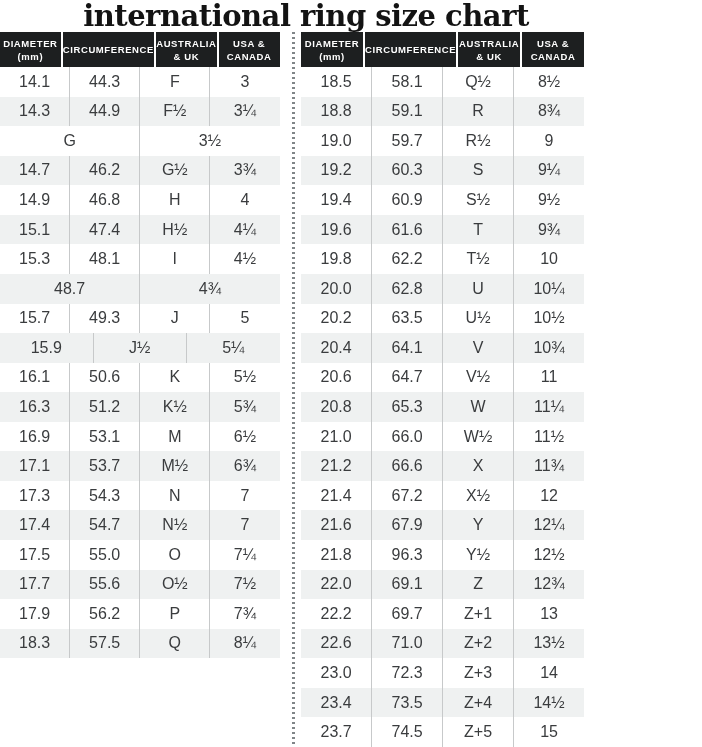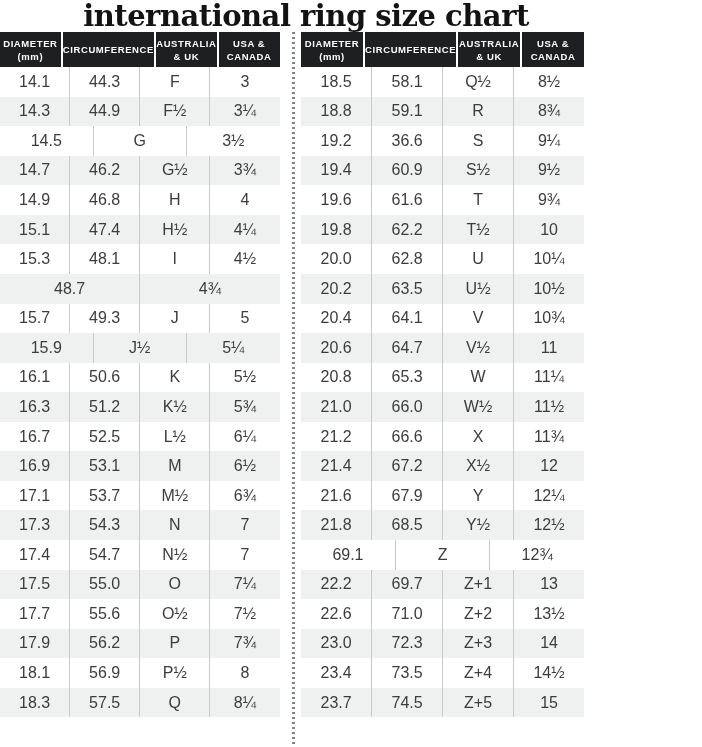--- a/index.html
+++ b/index.html
@@ -107,21 +107,20 @@
             <div class="cell">F</div>
             <div class="cell">3</div>
           </div>
           <div class="row">
             <div class="cell">14.3</div>
             <div class="cell">44.9</div>
             <div class="cell">F½</div>
             <div class="cell">3¼</div>
           </div>
           <div class="row">
-            <div class="cell">14.5</div>
             <div class="cell">G</div>
             <div class="cell">3½</div>
           </div>
           <div class="row">
             <div class="cell">14.7</div>
             <div class="cell">46.2</div>
             <div class="cell">G½</div>
             <div class="cell">3¾</div>
           </div>
           <div class="row">
@@ -163,26 +162,20 @@
             <div class="cell">K</div>
             <div class="cell">5½</div>
           </div>
           <div class="row">
             <div class="cell">16.3</div>
             <div class="cell">51.2</div>
             <div class="cell">K½</div>
             <div class="cell">5¾</div>
           </div>
           <div class="row">
-            <div class="cell">16.7</div>
-            <div class="cell">52.5</div>
-            <div class="cell">L½</div>
-            <div class="cell">6¼</div>
-          </div>
-          <div class="row">
             <div class="cell">16.9</div>
             <div class="cell">53.1</div>
             <div class="cell">M</div>
             <div class="cell">6½</div>
           </div>
           <div class="row">
             <div class="cell">17.1</div>
             <div class="cell">53.7</div>
             <div class="cell">M½</div>
             <div class="cell">6¾</div>
@@ -209,26 +202,20 @@
             <div class="cell">17.7</div>
             <div class="cell">55.6</div>
             <div class="cell">O½</div>
             <div class="cell">7½</div>
           </div>
           <div class="row">
             <div class="cell">17.9</div>
             <div class="cell">56.2</div>
             <div class="cell">P</div>
             <div class="cell">7¾</div>
-          </div>
-          <div class="row">
-            <div class="cell">18.1</div>
-            <div class="cell">56.9</div>
-            <div class="cell">P½</div>
-            <div class="cell">8</div>
           </div>
           <div class="row">
             <div class="cell">18.3</div>
             <div class="cell">57.5</div>
             <div class="cell">Q</div>
             <div class="cell">8¼</div>
           </div>
         </div>
     </section>
 
@@ -261,22 +248,28 @@
             <div class="cell">Q½</div>
             <div class="cell">8½</div>
           </div>
           <div class="row">
             <div class="cell">18.8</div>
             <div class="cell">59.1</div>
             <div class="cell">R</div>
             <div class="cell">8¾</div>
           </div>
           <div class="row">
+            <div class="cell">19.0</div>
+            <div class="cell">59.7</div>
+            <div class="cell">R½</div>
+            <div class="cell">9</div>
+          </div>
+          <div class="row">
             <div class="cell">19.2</div>
-            <div class="cell">36.6</div>
+            <div class="cell">60.3</div>
             <div class="cell">S</div>
             <div class="cell">9¼</div>
           </div>
           <div class="row">
             <div class="cell">19.4</div>
             <div class="cell">60.9</div>
             <div class="cell">S½</div>
             <div class="cell">9½</div>
           </div>
           <div class="row">
@@ -340,25 +333,26 @@
             <div class="cell">12</div>
           </div>
           <div class="row">
             <div class="cell">21.6</div>
             <div class="cell">67.9</div>
             <div class="cell">Y</div>
             <div class="cell">12¼</div>
           </div>
           <div class="row">
             <div class="cell">21.8</div>
-            <div class="cell">68.5</div>
+            <div class="cell">96.3</div>
             <div class="cell">Y½</div>
             <div class="cell">12½</div>
           </div>
           <div class="row">
+            <div class="cell">22.0</div>
             <div class="cell">69.1</div>
             <div class="cell">Z</div>
             <div class="cell">12¾</div>
           </div>
           <div class="row">
             <div class="cell">22.2</div>
             <div class="cell">69.7</div>
             <div class="cell">Z+1</div>
             <div class="cell">13</div>
           </div>

